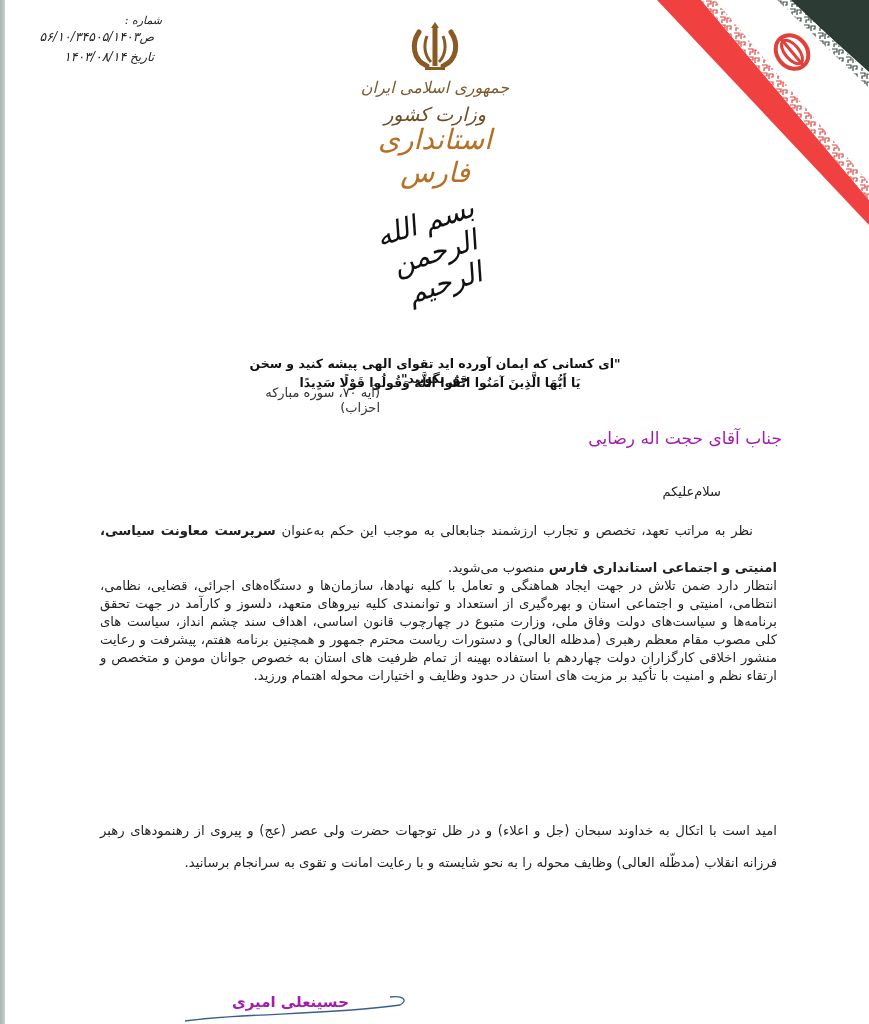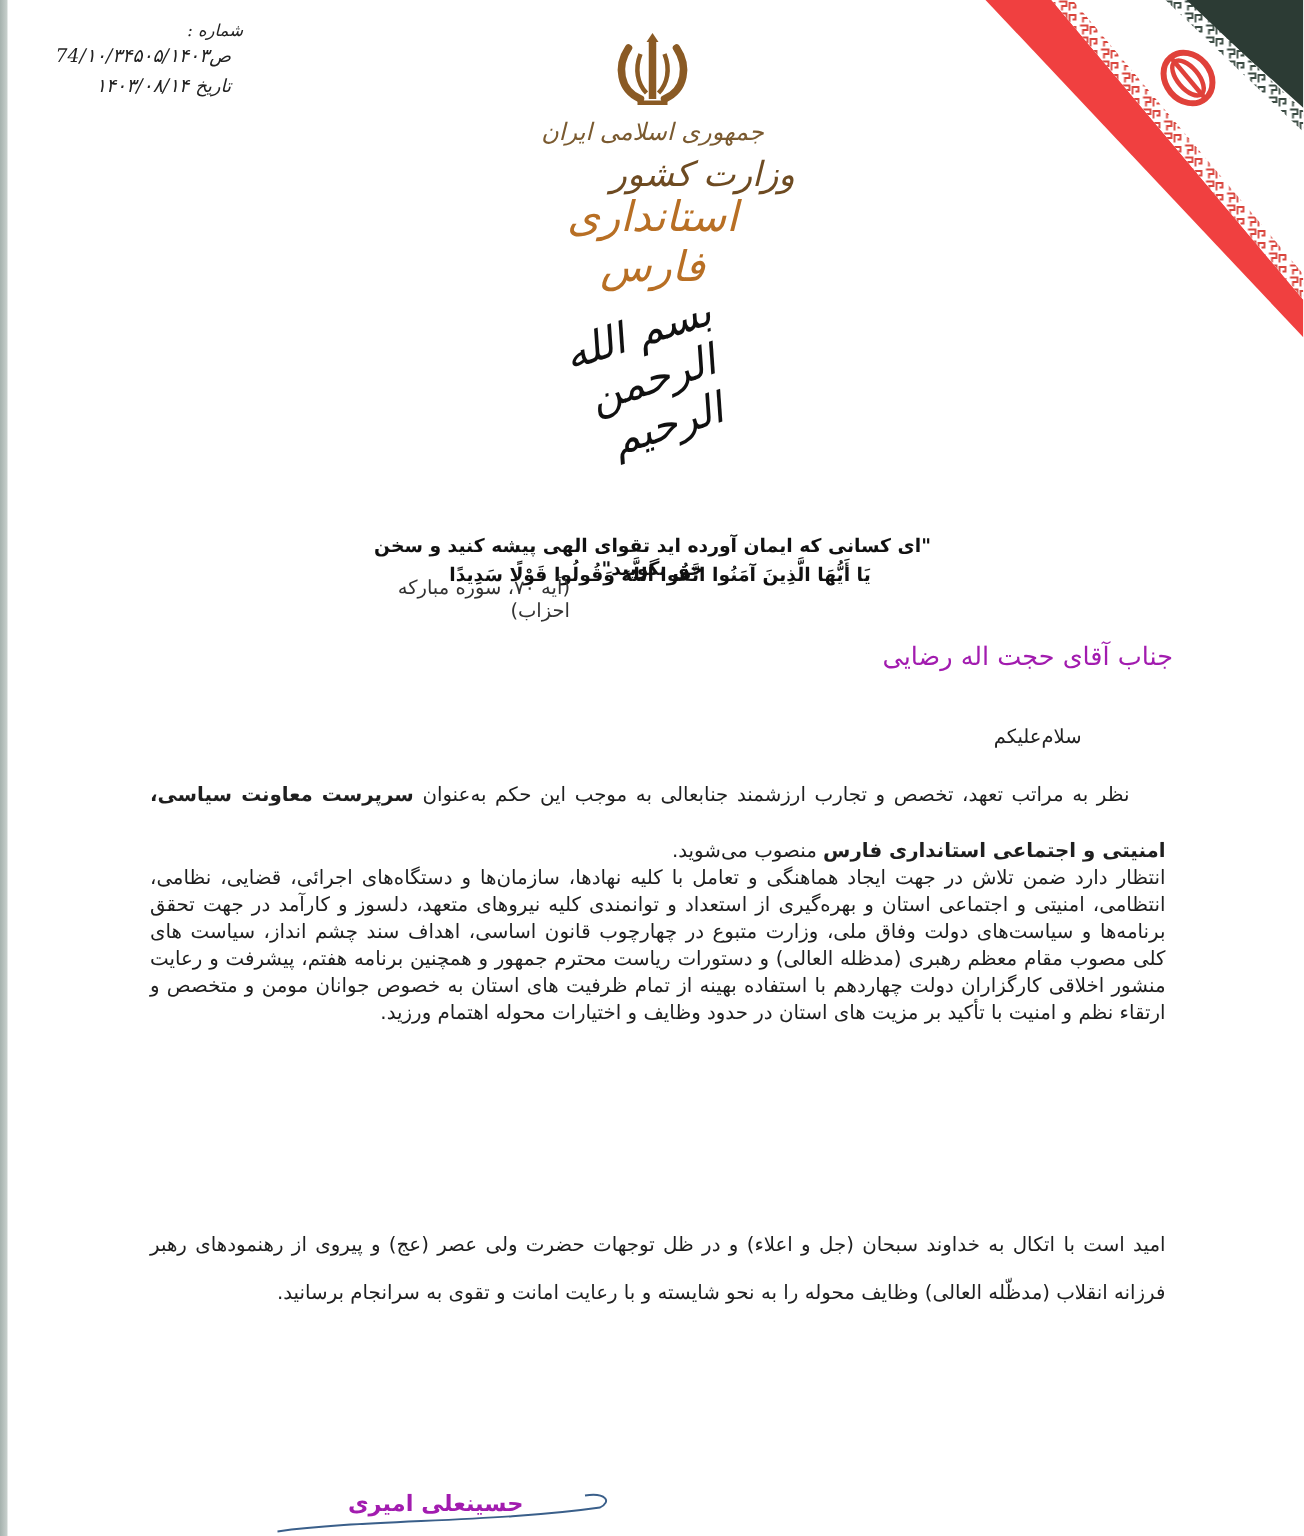--- a/index.html
+++ b/index.html
@@ -26,21 +26,21 @@
     .ref-label { font-size:11px; margin-right:-8px; }
     .ref-line { font-size:12.5px; line-height:19px; white-space:nowrap; }
     .ref-line .lbl { font-size:12px; }
 
     
     .emblem-wrap {
       position:absolute; left:340px; top:22px; width:190px; text-align:center;
     }
     .emblem-icon { width:52px; height:50px; margin:0 auto; display:block; }
     .republic { font-family:"DejaVu Serif", serif; font-style:italic; font-size:16px; color:#7a5a30; direction:rtl; margin-top:6px; }
-    .ministry { font-family:"DejaVu Serif", serif; font-style:italic; font-size:23px; color:#6e4b22; direction:rtl; margin-top:6px;text-align:right; }
+    .ministry { font-family:"DejaVu Serif", serif; font-style:italic; font-size:19px; color:#6e4b22; direction:rtl; margin-top:6px; }
     .governorate { font-family:"DejaVu Serif", serif; font-style:italic; font-size:28px; color:#b86f24; direction:rtl; margin-top:-2px; letter-spacing:1px; }
 
     .basmala {
       position:absolute; left:350px; top:205px; width:170px; height:95px;
       font-family:"DejaVu Serif", serif; font-style:italic; font-size:28px;
       direction:rtl; text-align:center; line-height:32px; color:#111;
       transform:rotate(-18deg); transform-origin:center;
     }
 
     .verse-ar {
@@ -109,21 +109,21 @@
       <ellipse cx="0" cy="0" rx="15" ry="18" fill="none" stroke="#e0413a" stroke-width="4"></ellipse>
       <ellipse cx="0" cy="0" rx="7" ry="14" fill="none" stroke="#e0413a" stroke-width="3"></ellipse>
       <line x1="0" y1="-17" x2="0" y2="17" stroke="#e0413a" stroke-width="3"></line>
     </g>
   </svg>
 </div>
 
 <div class="ref-block">
   <div class="ref-label">شماره :</div>
   <div class="ref-line">
-    <span class="lbl">ص</span><span>74/۱۰/۳۴۵۰۵/۱۴۰۳</span>
+    <span class="lbl">ص</span><span>۵۶/۱۰/۳۴۵۰۵/۱۴۰۳</span>
   </div>
   <div class="ref-line">
     <span class="lbl">تاریخ</span>
     <span>۱۴۰۳/۰۸/۱۴</span>
   </div>
 </div>
 
 <div class="emblem-wrap">
   <svg class="emblem-icon" viewBox="0 0 52 50">
     <path d="M10 10 C2 22 4 38 18 44" stroke="#8a5a24" stroke-width="5" fill="none" stroke-linecap="round"></path>

